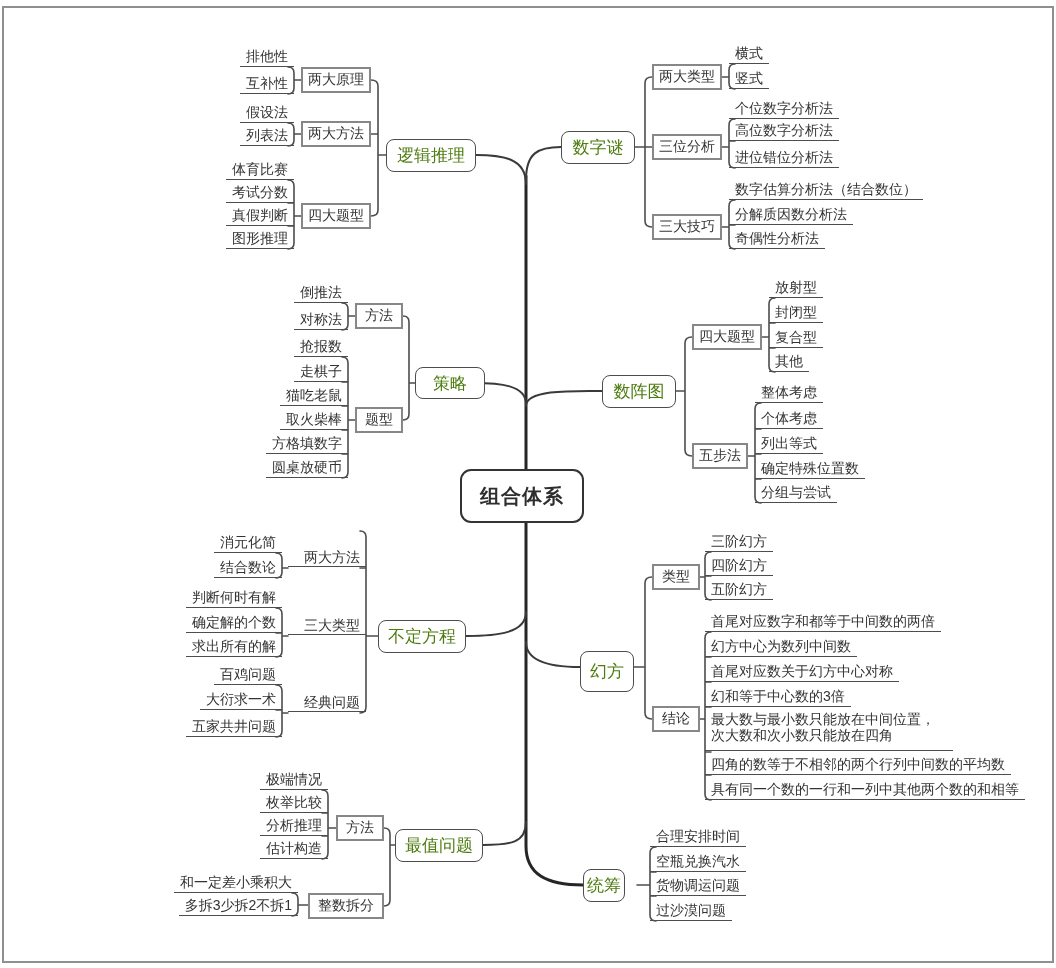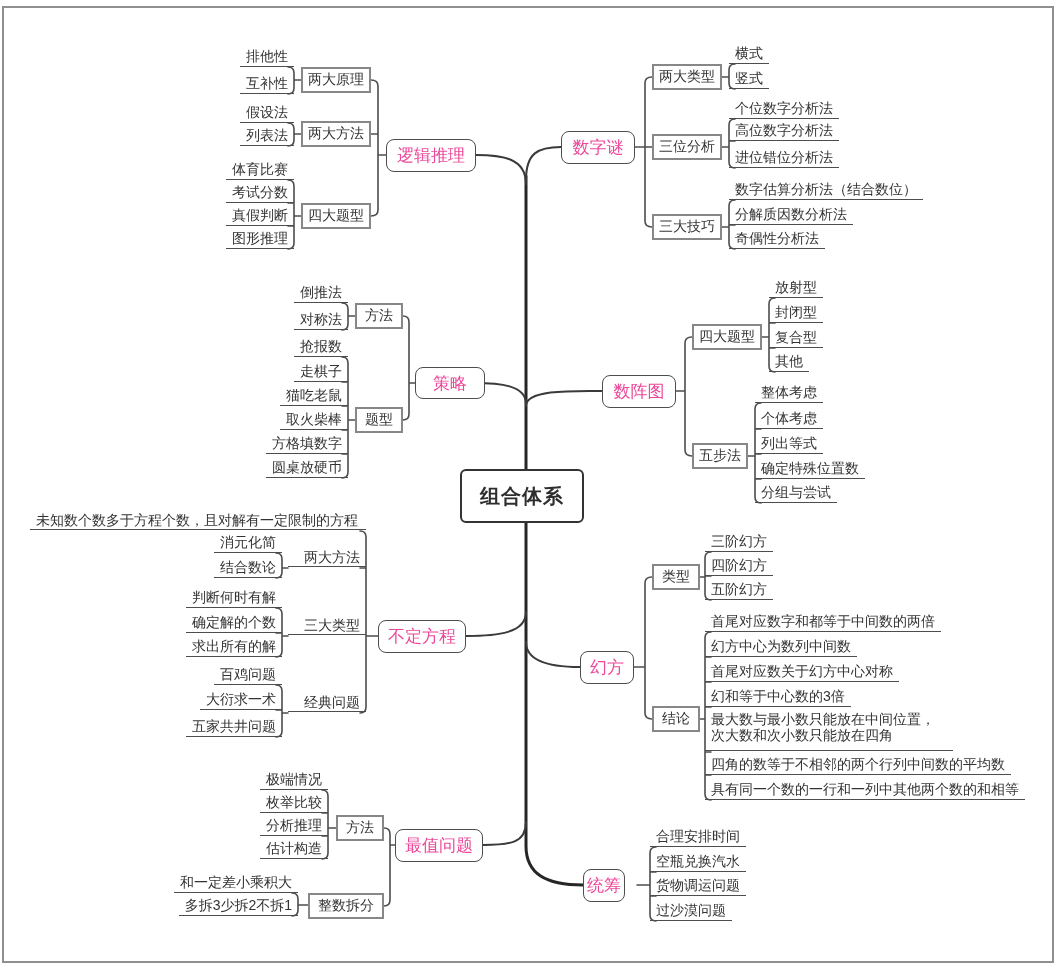--- a/index.html
+++ b/index.html
@@ -3,25 +3,25 @@
 <meta charset="utf-8">
 <style>
   html,body{margin:0;padding:0;background:#fff;}
   #canvas{position:relative;width:1056px;height:968px;background:#ffffff;overflow:hidden;
           font-family:"Liberation Sans","DejaVu Sans",sans-serif;}
   .frame{position:absolute;left:2px;top:6px;right:2px;bottom:5px;border:2px solid #8f8f8f;pointer-events:none;}
   svg.wires{position:absolute;left:0;top:0;}
   .wire{fill:none;stroke:#4d4d4d;stroke-width:1.6;stroke-linecap:round;}
   .branch{fill:none;stroke:#3a3a3a;stroke-width:2;stroke-linecap:round;}
   .trunk{fill:none;stroke:#262626;stroke-width:3;stroke-linecap:round;}
-  .root{position:absolute;box-sizing:border-box;border:2px solid #333;border-radius:6px;background:#fff;
+  .root{position:absolute;box-sizing:border-box;border:2px solid #333;border-radius:11px;background:#fff;
         font-size:20px;font-weight:bold;color:#2e2e2e;display:flex;align-items:center;justify-content:center;
         white-space:nowrap;letter-spacing:1px;}
   .main{position:absolute;box-sizing:border-box;border:1.7px solid #4d4d4d;border-radius:8px;background:#fff;
-        font-size:17px;color:#ec4899;display:flex;align-items:center;justify-content:center;white-space:nowrap;}
+        font-size:17px;color:#4d7c0f;display:flex;align-items:center;justify-content:center;white-space:nowrap;}
   .sub{position:absolute;box-sizing:border-box;border:2px solid #878787;background:#fff;
         font-size:14px;color:#333;display:flex;align-items:center;justify-content:center;white-space:nowrap;}
   .leaf{position:absolute;height:20px;line-height:20px;font-size:14px;color:#333;padding:0 6px;
         border-bottom:1.6px solid #4d4d4d;white-space:nowrap;}
   .leaf.l{text-align:right;}
   .leaf.w78{width:78px;box-sizing:border-box;}
   .leaf.note{box-sizing:border-box;}
   .leaf.wrap2{height:40px;line-height:16px;white-space:normal;width:248px;box-sizing:border-box;}
 </style>
 </head>
@@ -96,21 +96,20 @@
   <div class="leaf l" style="right:708px;top:309px">对称法</div>
   <div class="sub" style="left:355px;top:407px;width:48px;height:26px">题型</div>
   <div class="leaf l" style="right:708px;top:336px">抢报数</div>
   <div class="leaf l" style="right:708px;top:361px">走棋子</div>
   <div class="leaf l" style="right:708px;top:385px">猫吃老鼠</div>
   <div class="leaf l" style="right:708px;top:409px">取火柴棒</div>
   <div class="leaf l" style="right:708px;top:433px">方格填数字</div>
   <div class="leaf l" style="right:708px;top:457px">圆桌放硬币</div>
 
   <div class="main" style="left:378px;top:620px;width:88px;height:33px">不定方程</div>
-  <div class="leaf note" style="left:30px;top:510px;width:336px">未知数个数多于方程个数，且对解有一定限制的方程</div>
   <div class="leaf l w78" style="right:690px;top:547px">两大方法</div>
   <div class="leaf l" style="right:774px;top:532px">消元化简</div>
   <div class="leaf l" style="right:774px;top:557px">结合数论</div>
   <div class="leaf l w78" style="right:690px;top:615px">三大类型</div>
   <div class="leaf l" style="right:774px;top:587px">判断何时有解</div>
   <div class="leaf l" style="right:774px;top:612px">确定解的个数</div>
   <div class="leaf l" style="right:774px;top:636px">求出所有的解</div>
   <div class="leaf l w78" style="right:690px;top:692px">经典问题</div>
   <div class="leaf l" style="right:774px;top:664px">百鸡问题</div>
   <div class="leaf l" style="right:774px;top:689px">大衍求一术</div>
@@ -145,21 +144,21 @@
   <div class="leaf" style="left:769px;top:302px">封闭型</div>
   <div class="leaf" style="left:769px;top:327px">复合型</div>
   <div class="leaf" style="left:769px;top:351px">其他</div>
   <div class="sub" style="left:692px;top:443px;width:56px;height:26px">五步法</div>
   <div class="leaf" style="left:755px;top:382px">整体考虑</div>
   <div class="leaf" style="left:755px;top:408px">个体考虑</div>
   <div class="leaf" style="left:755px;top:433px">列出等式</div>
   <div class="leaf" style="left:755px;top:458px">确定特殊位置数</div>
   <div class="leaf" style="left:755px;top:482px">分组与尝试</div>
 
-  <div class="main" style="left:580px;top:651px;width:54px;height:33px">幻方</div>
+  <div class="main" style="left:580px;top:651px;width:54px;height:41px">幻方</div>
   <div class="sub" style="left:652px;top:564px;width:48px;height:26px">类型</div>
   <div class="leaf" style="left:705px;top:531px">三阶幻方</div>
   <div class="leaf" style="left:705px;top:555px">四阶幻方</div>
   <div class="leaf" style="left:705px;top:579px">五阶幻方</div>
   <div class="sub" style="left:652px;top:706px;width:48px;height:26px">结论</div>
   <div class="leaf" style="left:705px;top:611px">首尾对应数字和都等于中间数的两倍</div>
   <div class="leaf" style="left:705px;top:636px">幻方中心为数列中间数</div>
   <div class="leaf" style="left:705px;top:661px">首尾对应数关于幻方中心对称</div>
   <div class="leaf" style="left:705px;top:686px">幻和等于中心数的3倍</div>
   <div class="leaf wrap2" style="left:705px;top:711px">最大数与最小数只能放在中间位置，次大数和次小数只能放在四角</div>

